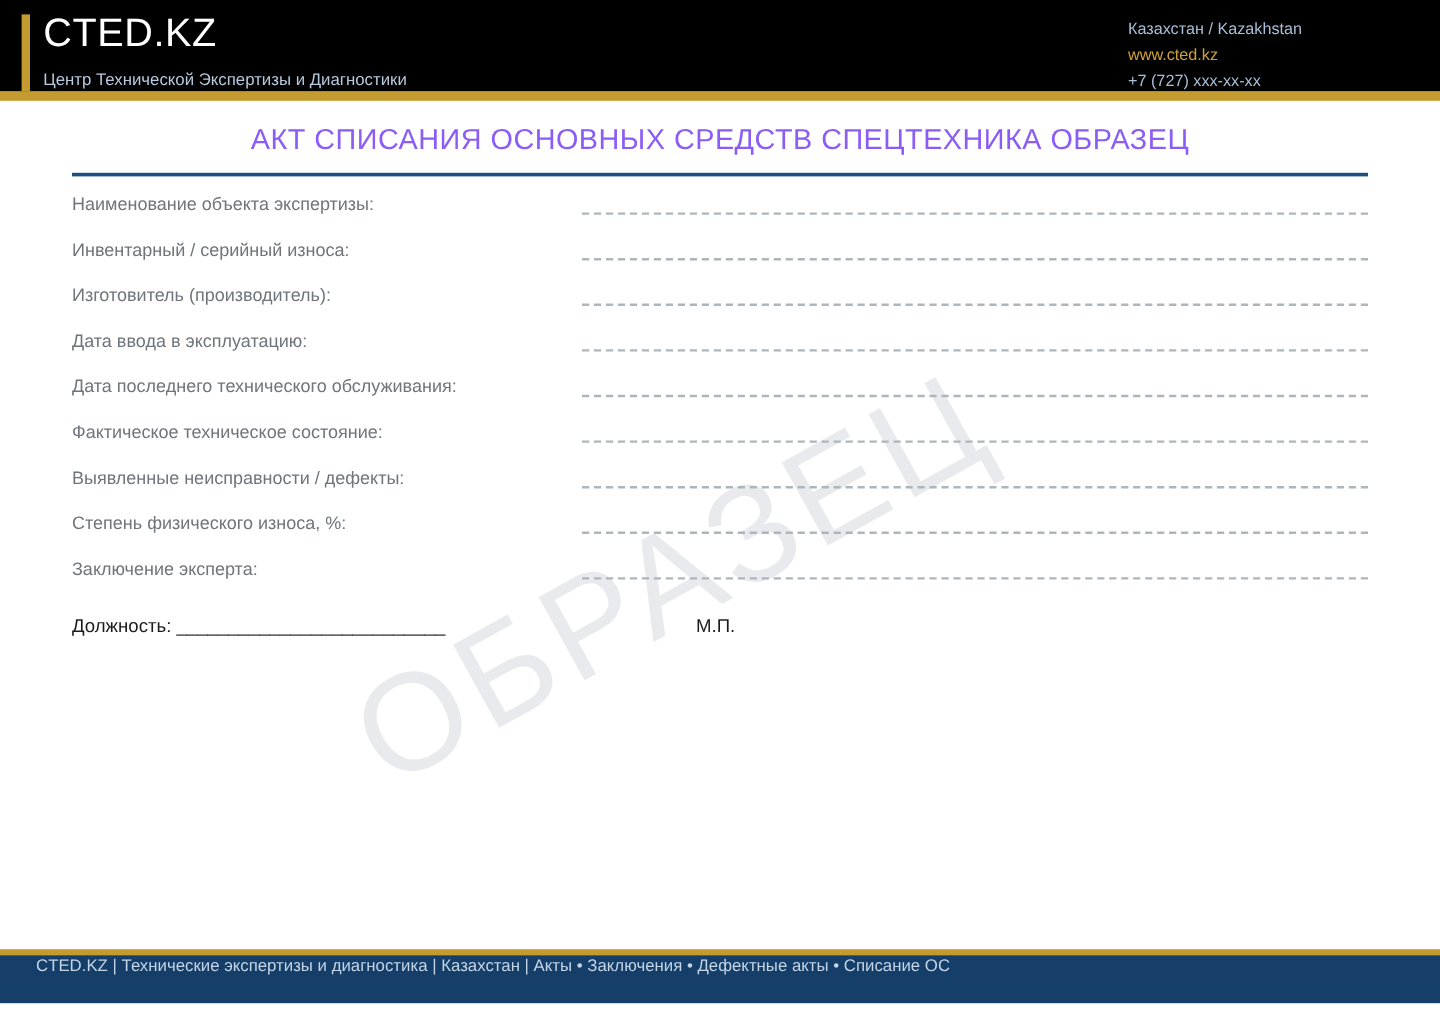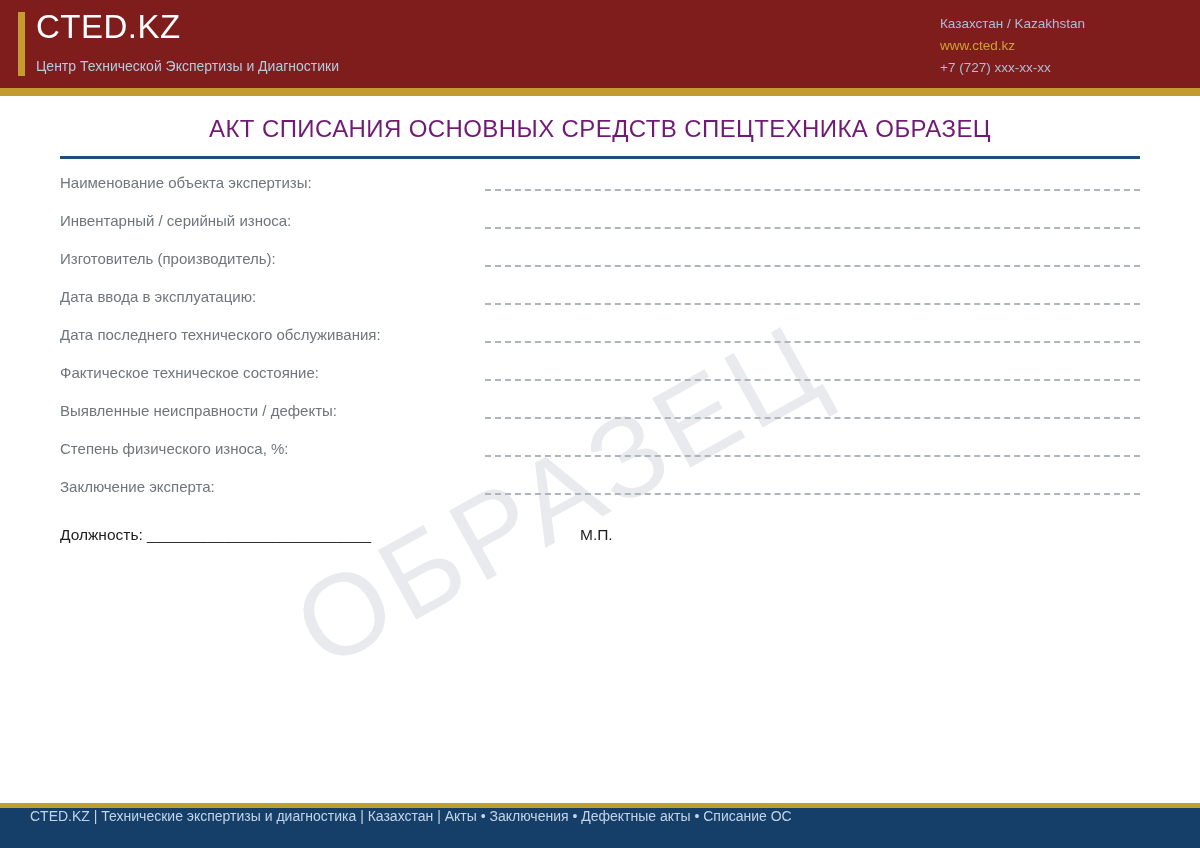--- a/index.html
+++ b/index.html
@@ -11,22 +11,22 @@
   .page {
     position: relative;
     width: 1200px; height: 848px;
     overflow: hidden;
     background: #ffffff;
   }
 
   
   .header {
     position: relative;
-    height: 88px;
-    background: #7f1d1d;
+    height: 76px;
+    background: #000000;
   }
   .gold-accent {
     position: absolute;
     left: 18px; top: 12px;
     width: 7px; height: 64px;
     background: #c39b2e;
   }
   .logo-block { position: absolute; left: 36px; top: 8px; }
   .logo {
     color: #ffffff;
@@ -66,21 +66,21 @@
     white-space: nowrap;
     pointer-events: none;
     z-index: 0;
   }
   .content { position: relative; z-index: 1; }
 
   .title {
     margin: 0;
     padding-top: 19px;
     text-align: center;
-    color: #701a75;
+    color: #8b5cf6;
     font-size: 24px;
     font-weight: 500;
     letter-spacing: 0.4px;
     line-height: 28px;
   }
   .rule {
     margin: 13px 60px 0 60px;
     height: 3px;
     background: #1d4e7e;
   }

